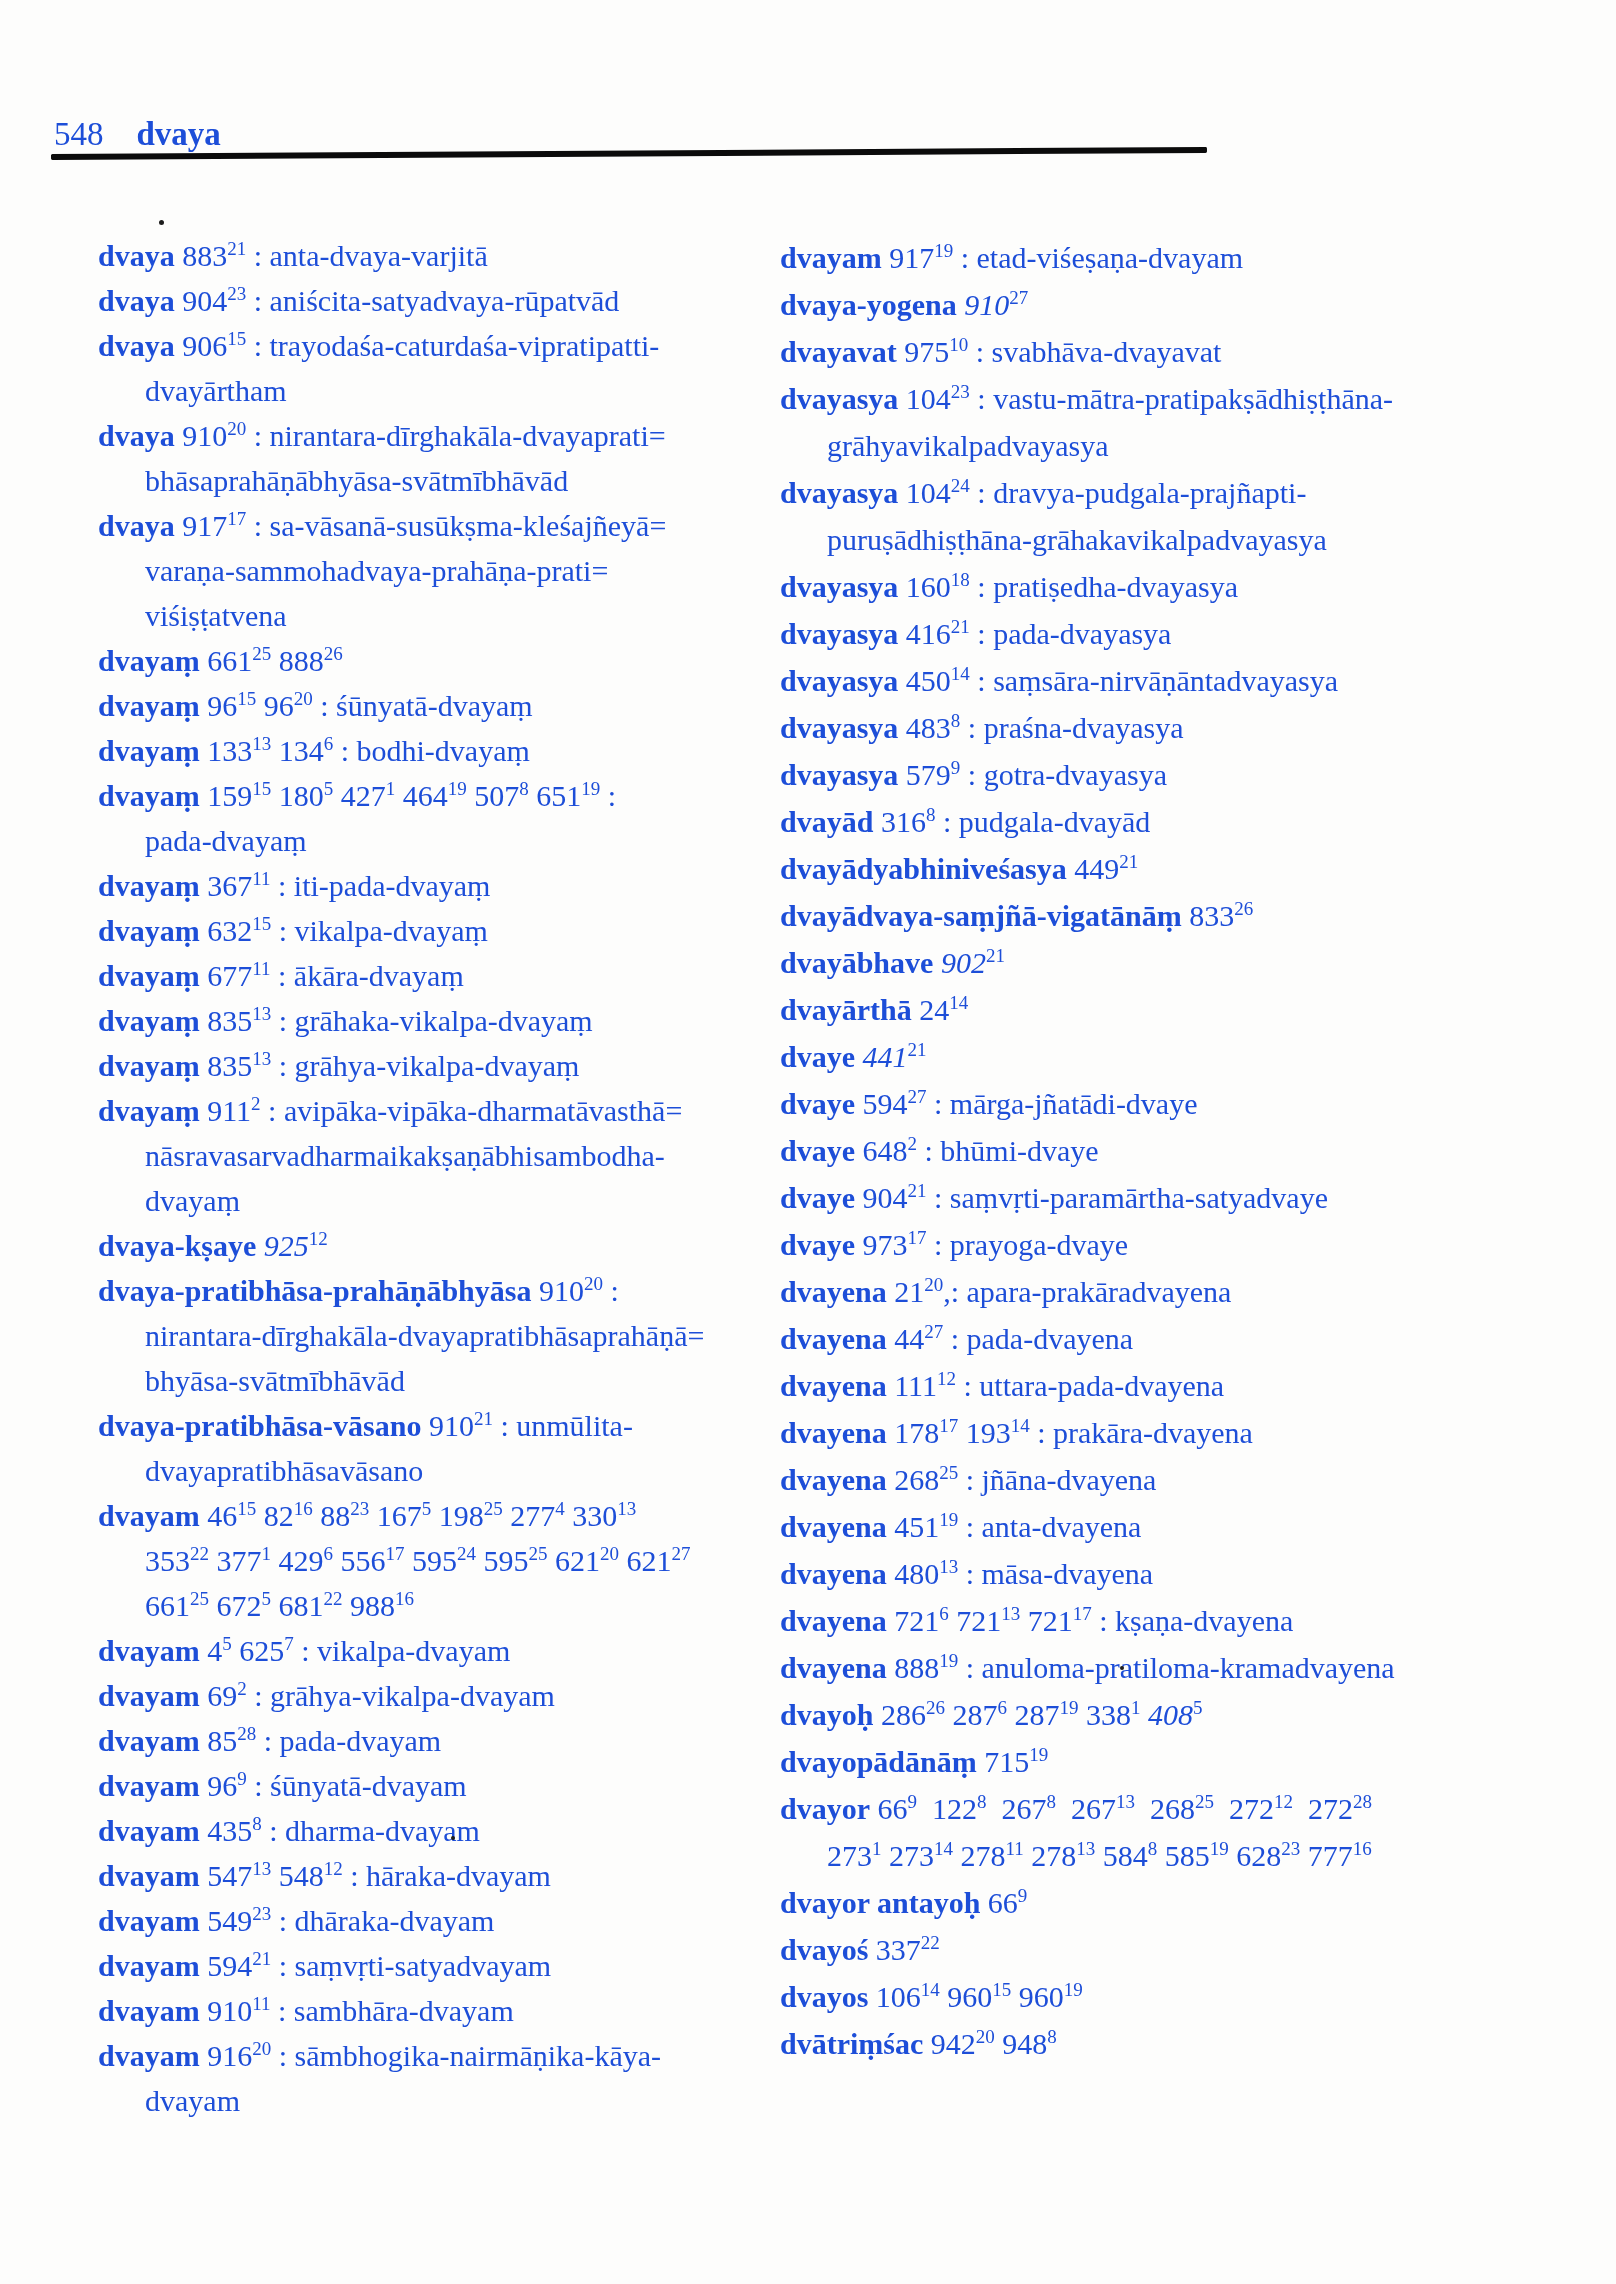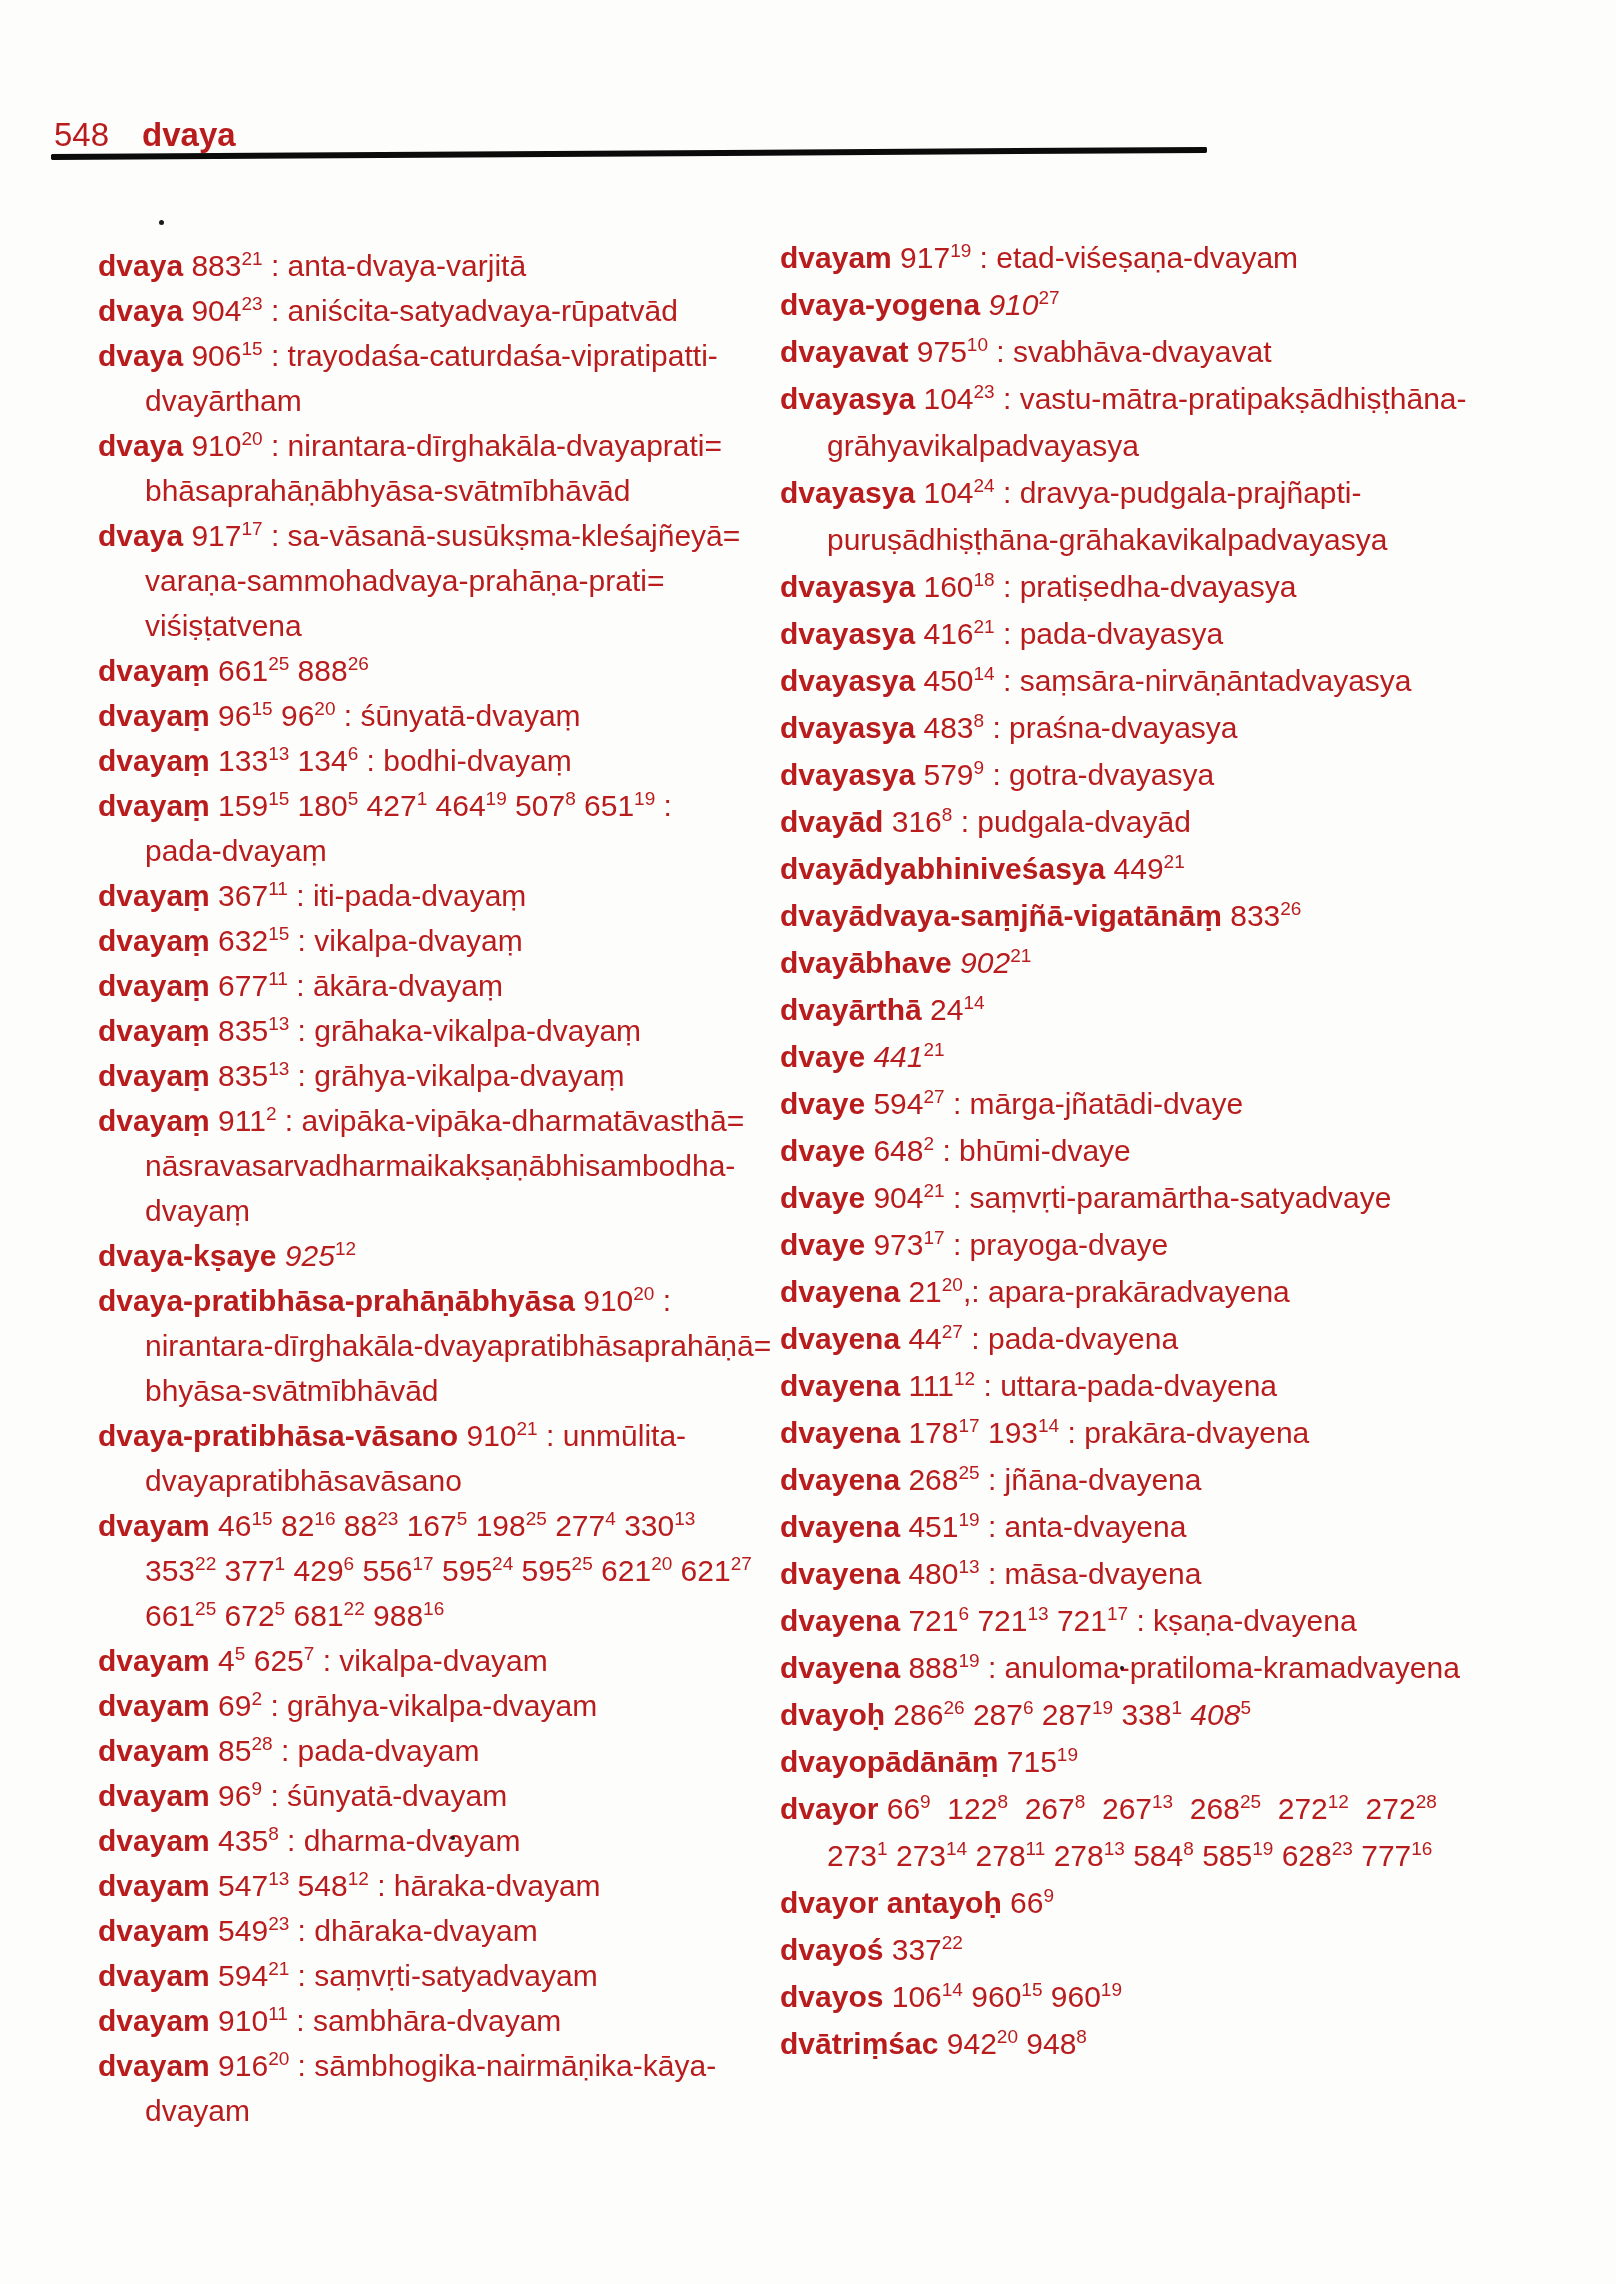--- a/index.html
+++ b/index.html
@@ -1,22 +1,22 @@
 <!DOCTYPE html>
 <html style="font-size:12px"><head>
 <meta charset="utf-8">
 <style>
   html, body { margin: 0; padding: 0; background: #e8e8e8; }
   .page {
     position: relative;
     width: 1617px;
     height: 2284px;
     background: #fdfdfc;
-    color: #b91c1c;
-    font-family: Liberation Sans, sans-serif;
+    color: #1d4ed8;
+    font-family: Liberation Serif, serif;
     font-size: 30px;
     overflow: hidden;
   }
   .page-header {
     position: absolute;
     left: 54px;
     top: 118px;
     display: flex;
     align-items: baseline;
     gap: 33px;
@@ -33,21 +33,21 @@
     height: 6px;
     background: #0b0b0b;
     transform: rotate(-0.35deg);
     transform-origin: left center;
     border-radius: 1.5px;
   }
   .col {
     position: absolute;
     white-space: pre;
   }
-  #col-left  { left: 98px;  top: 243px; width: 682px;  }
+  #col-left  { left: 98px;  top: 233px; width: 682px;  }
   #col-right { left: 780px; top: 234px; width: 825px; }
   #col-left  .line { height: 45px; line-height: 45px; }
   #col-right .line { height: 47px; line-height: 47px; }
   .line { display: block; }
   .line.cont { padding-left: 47px; }
   .b { font-weight: 700; }
   .i { font-style: italic; }
   .sup {
     font-size: 19px;
     vertical-align: super;

